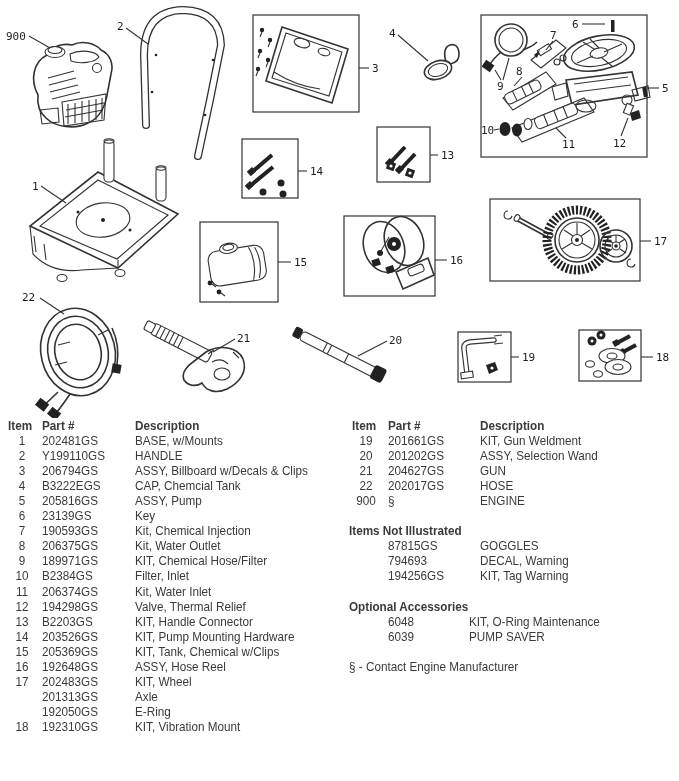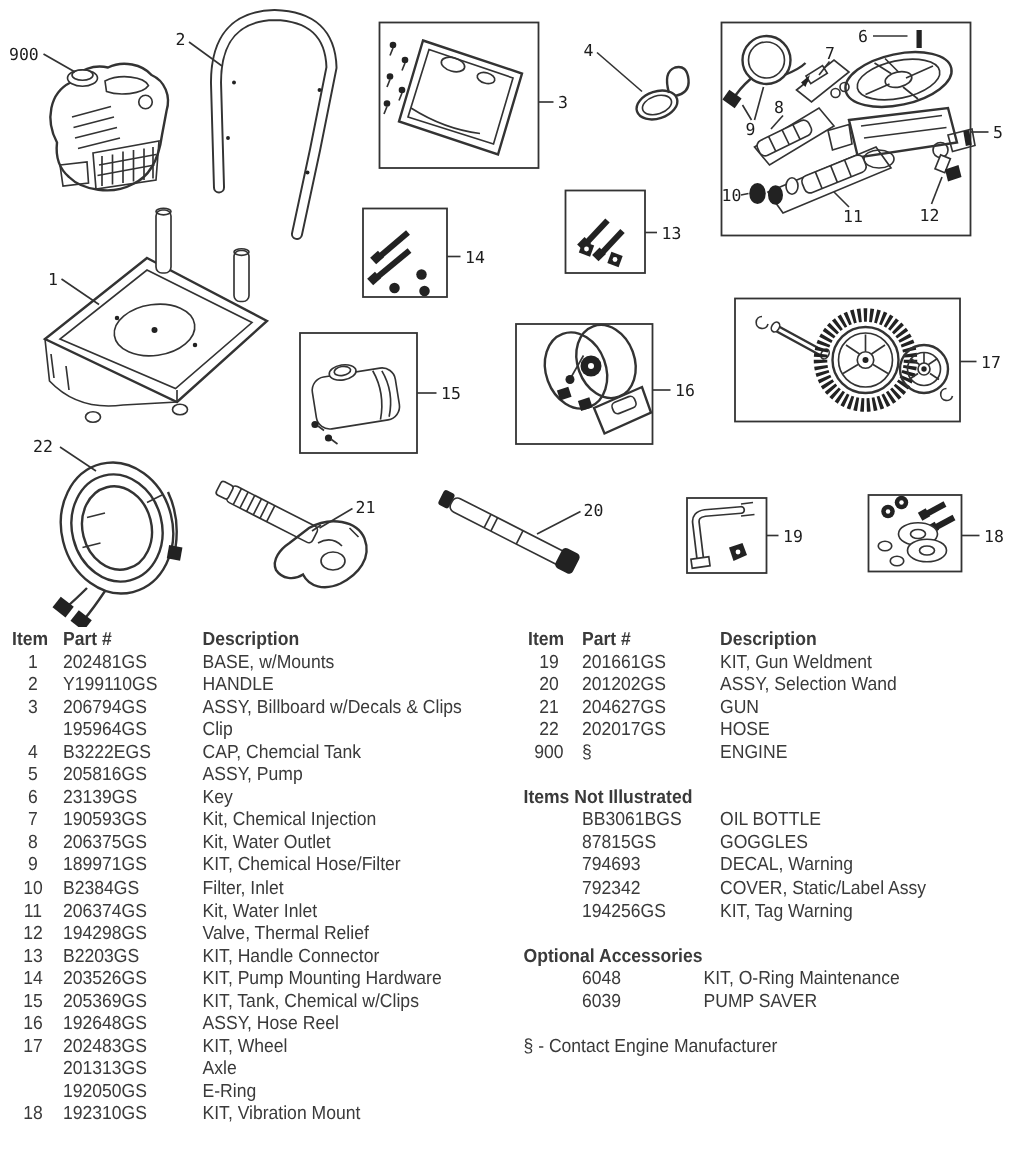--- a/index.html
+++ b/index.html
@@ -386,25 +386,20 @@
         <span class="ci">2</span>
         <span class="cp">Y199110GS</span>
         <span class="cd">HANDLE</span>
       </div>
   <div class="row">
         <span class="ci">3</span>
         <span class="cp">206794GS</span>
         <span class="cd">ASSY, Billboard w/Decals &amp; Clips</span>
       </div>
   <div class="row">
-        <span class="ci"></span>
-        <span class="cp">195964GS</span>
-        <span class="cd">Clip</span>
-      </div>
-  <div class="row">
         <span class="ci">4</span>
         <span class="cp">B3222EGS</span>
         <span class="cd">CAP, Chemcial Tank</span>
       </div>
   <div class="row">
         <span class="ci">5</span>
         <span class="cp">205816GS</span>
         <span class="cd">ASSY, Pump</span>
       </div>
   <div class="row">
@@ -511,34 +506,26 @@
         <span class="cd">HOSE</span>
       </div>
   <div class="row">
         <span class="ci">900</span>
         <span class="cp">§</span>
         <span class="cd">ENGINE</span>
       </div>
   <div class="spacer"></div>
   <div class="section">Items Not Illustrated</div>
   <div class="row">
-        <span class="cp">BB3061BGS</span>
-        <span class="cd">OIL BOTTLE</span>
-      </div>
-  <div class="row">
         <span class="cp">87815GS</span>
         <span class="cd">GOGGLES</span>
       </div>
   <div class="row">
         <span class="cp">794693</span>
         <span class="cd">DECAL, Warning</span>
-      </div>
-  <div class="row">
-        <span class="cp">792342</span>
-        <span class="cd">COVER, Static/Label Assy</span>
       </div>
   <div class="row">
         <span class="cp">194256GS</span>
         <span class="cd">KIT, Tag Warning</span>
       </div>
   <div class="spacer"></div>
   <div class="section">Optional Accessories</div>
   <div class="row opt">
         <span class="cp">6048</span>
         <span class="cd">KIT, O-Ring Maintenance</span>

